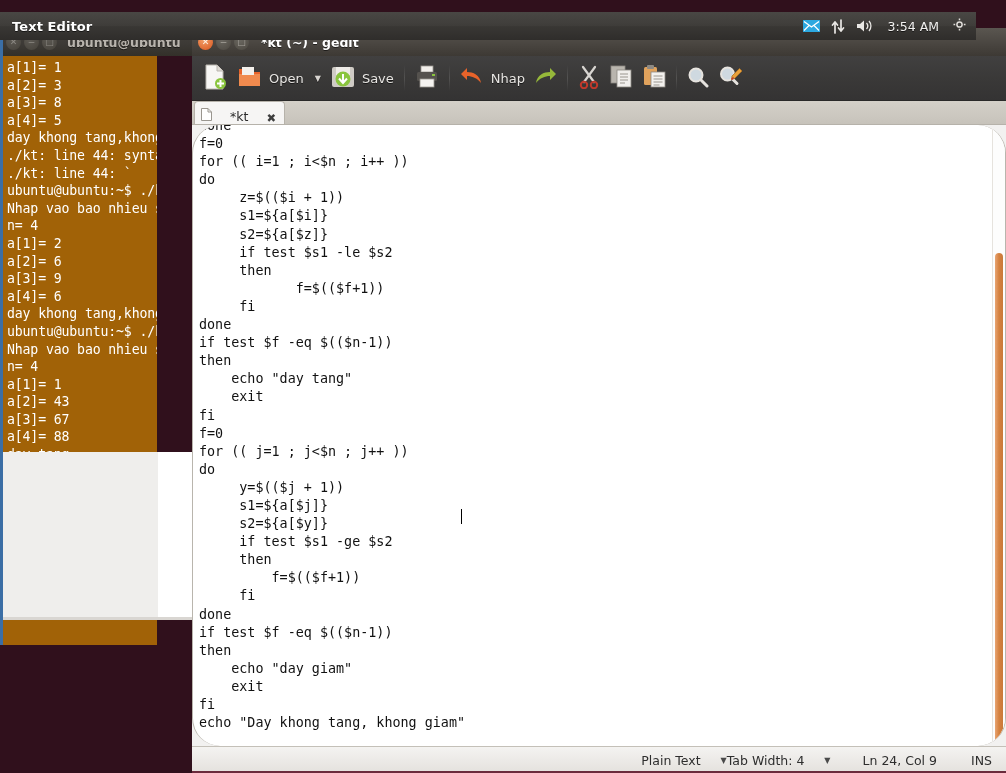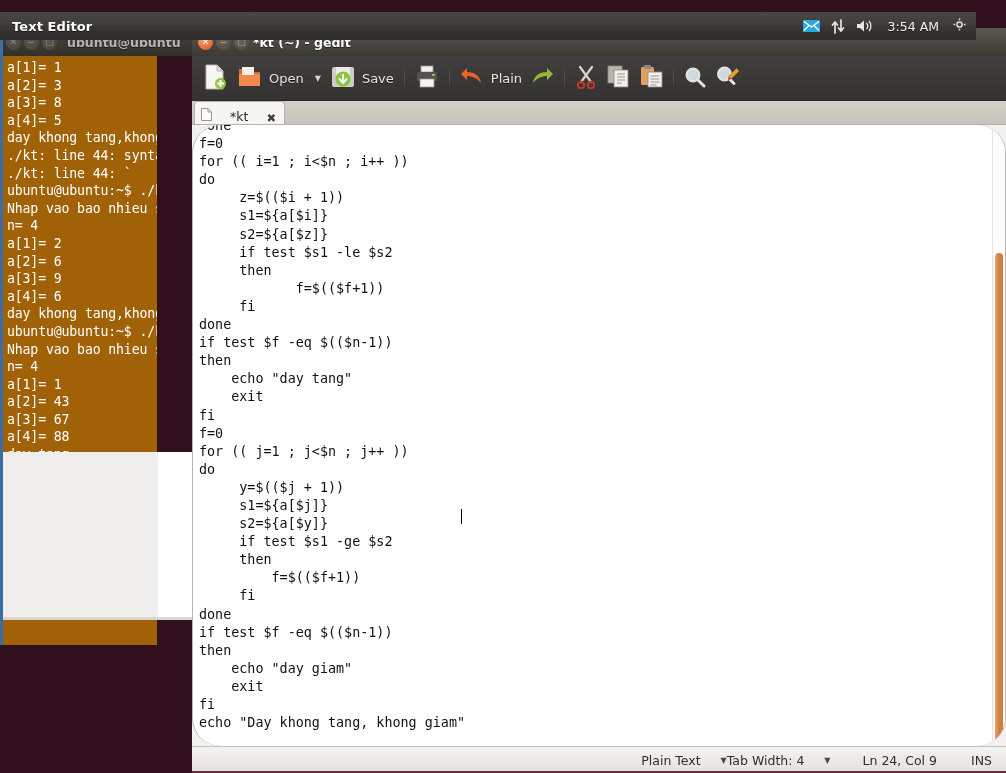--- a/index.html
+++ b/index.html
@@ -133,21 +133,21 @@
     display: flex; flex-direction: column;
     overflow: hidden;
   }
   #gedit-titlebar {
     height: 28px;
     background: linear-gradient(to bottom, #5a5650 0%, #4a4641 55%, #3d3934 100%);
     display: flex; align-items: center;
     flex: 0 0 28px;
   }
   #gedit-title {
-    margin-left: 4px; color: #ffffff; font-size: 12.5px; font-weight: bold;
+    margin-left: 12px; color: #ffffff; font-size: 12.5px; font-weight: bold;
     text-shadow: 0 1px 0 rgba(0,0,0,.55);
   }
   #gedit-toolbar {
     flex: 0 0 45px;
     background: linear-gradient(to bottom, #414040 0%, #3a3938 50%, #343333 100%);
     display: flex; align-items: center;
     padding-left: 6px;
     border-bottom: 1px solid #2a2928;
   }
   .tb-item {
@@ -390,21 +390,21 @@
       </div>
 
       <div class="tb-sep"></div>
 
       <div class="tb-item">
         <span class="ico">
           <svg width="24" height="20" viewBox="0 0 24 20">
             <path d="M21 16 C20 8 13 5 7 5 L7 1 L1 7 L7 13 L7 9 C12 9 17 11 21 16 Z" fill="#e8632a"></path>
           </svg>
         </span>
-        <span>Plain</span>
+        <span>Nhap</span>
       </div>
       <div class="tb-item">
         <span class="ico">
           <svg width="22" height="20" viewBox="0 0 22 20">
             <path d="M1 16 C2 8 9 5 15 5 L15 1 L21 7 L15 13 L15 9 C10 9 5 11 1 16 Z" fill="#96b83a"></path>
           </svg>
         </span>
       </div>
 
       <div class="tb-sep"></div>

